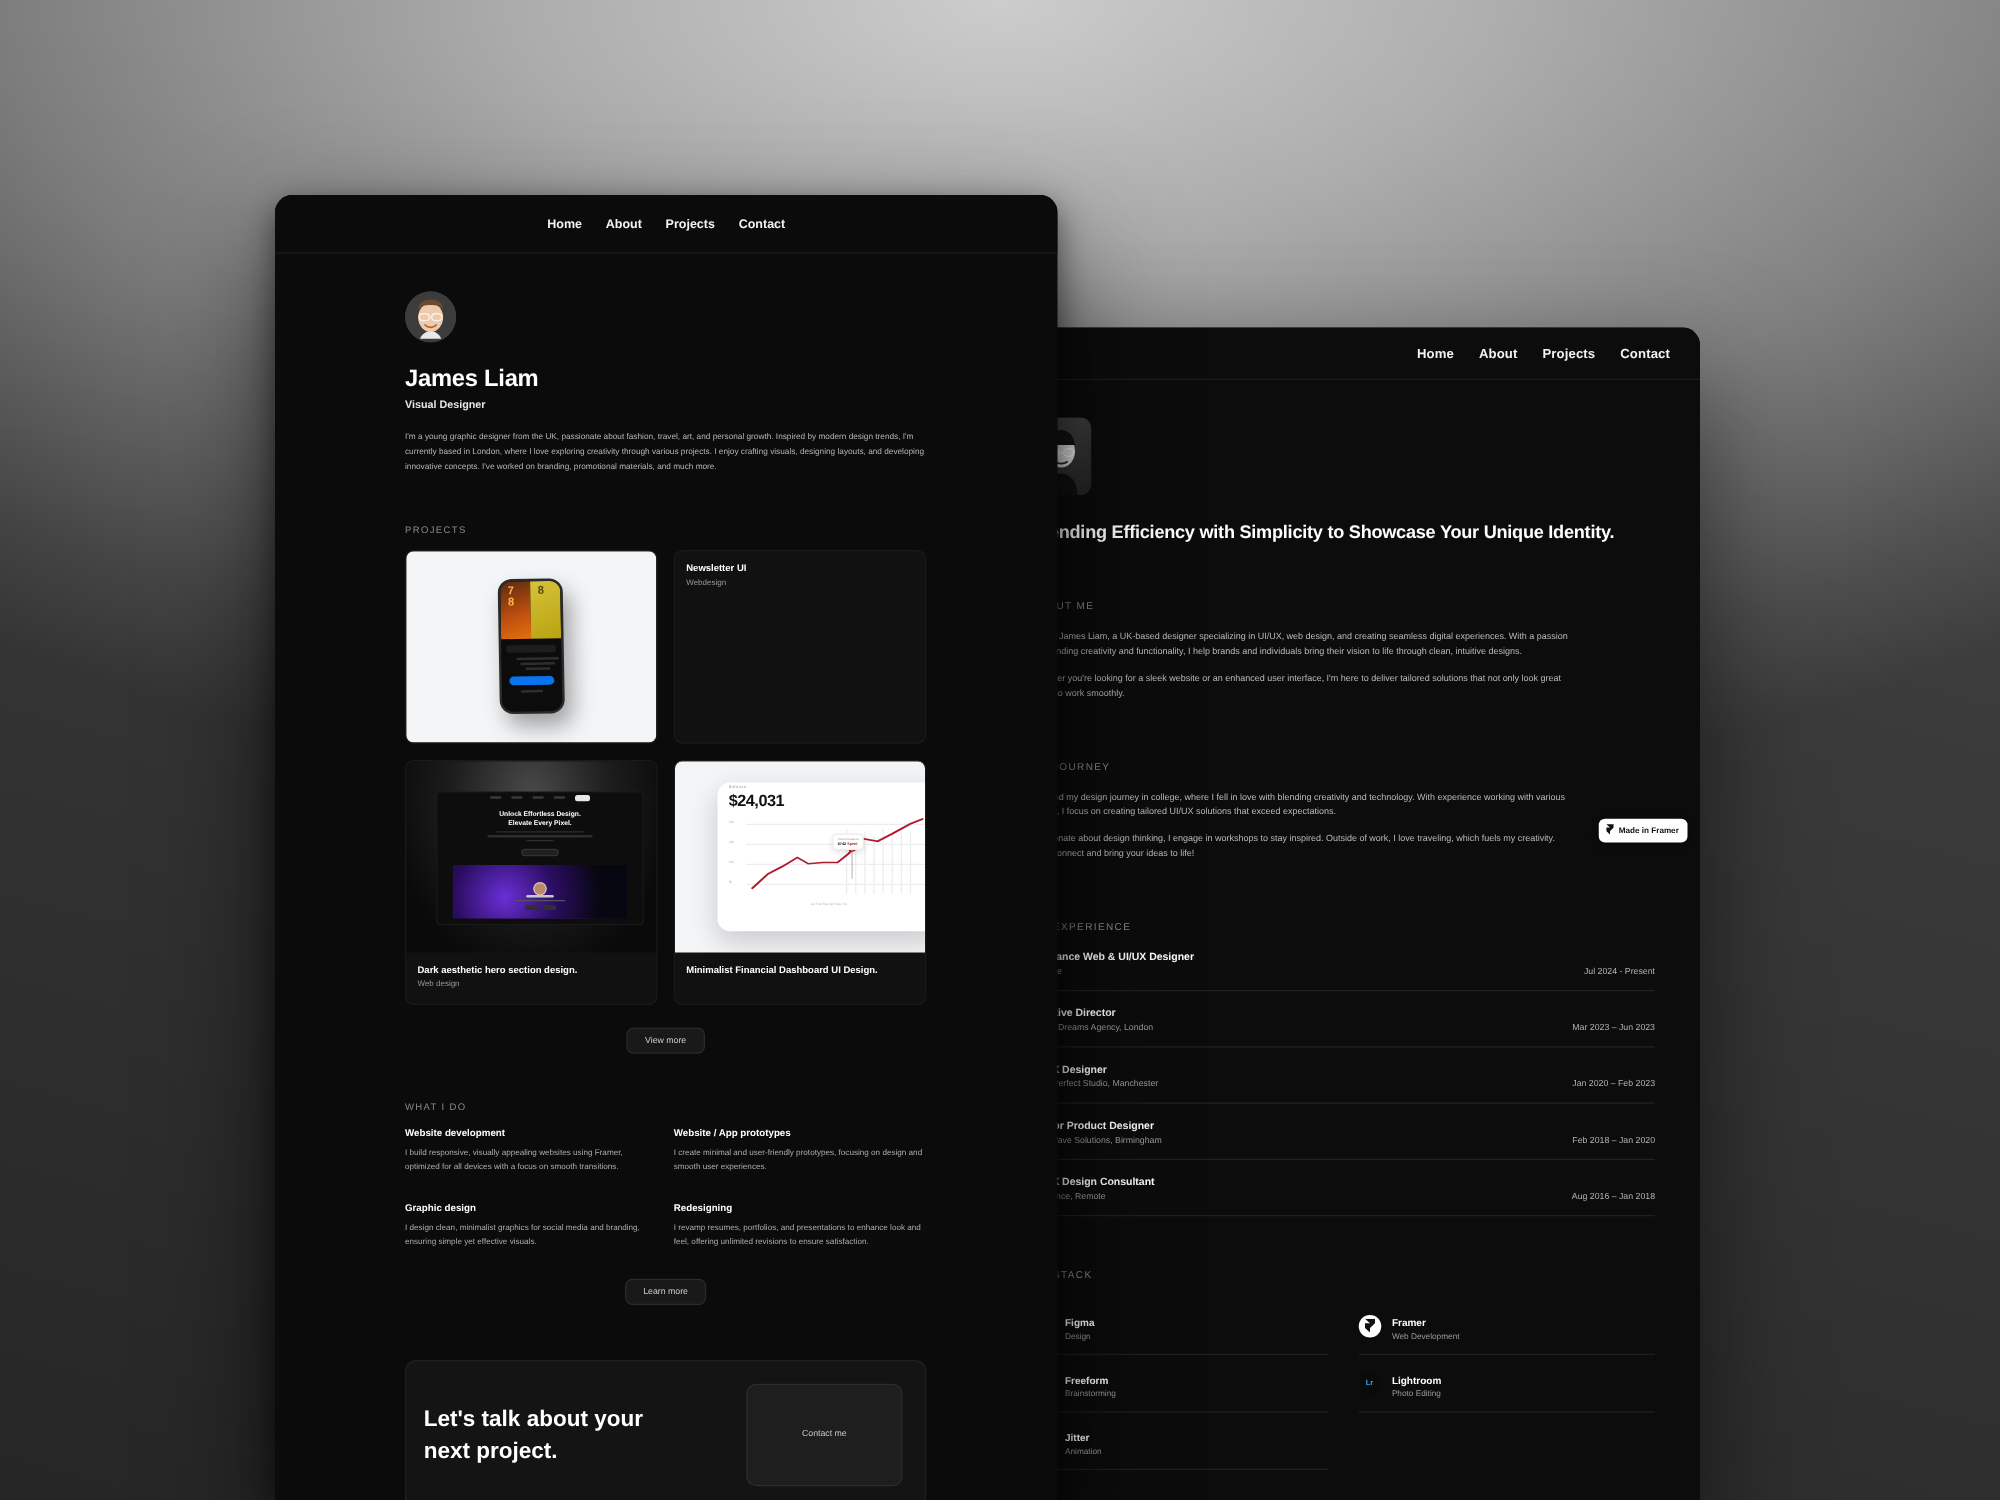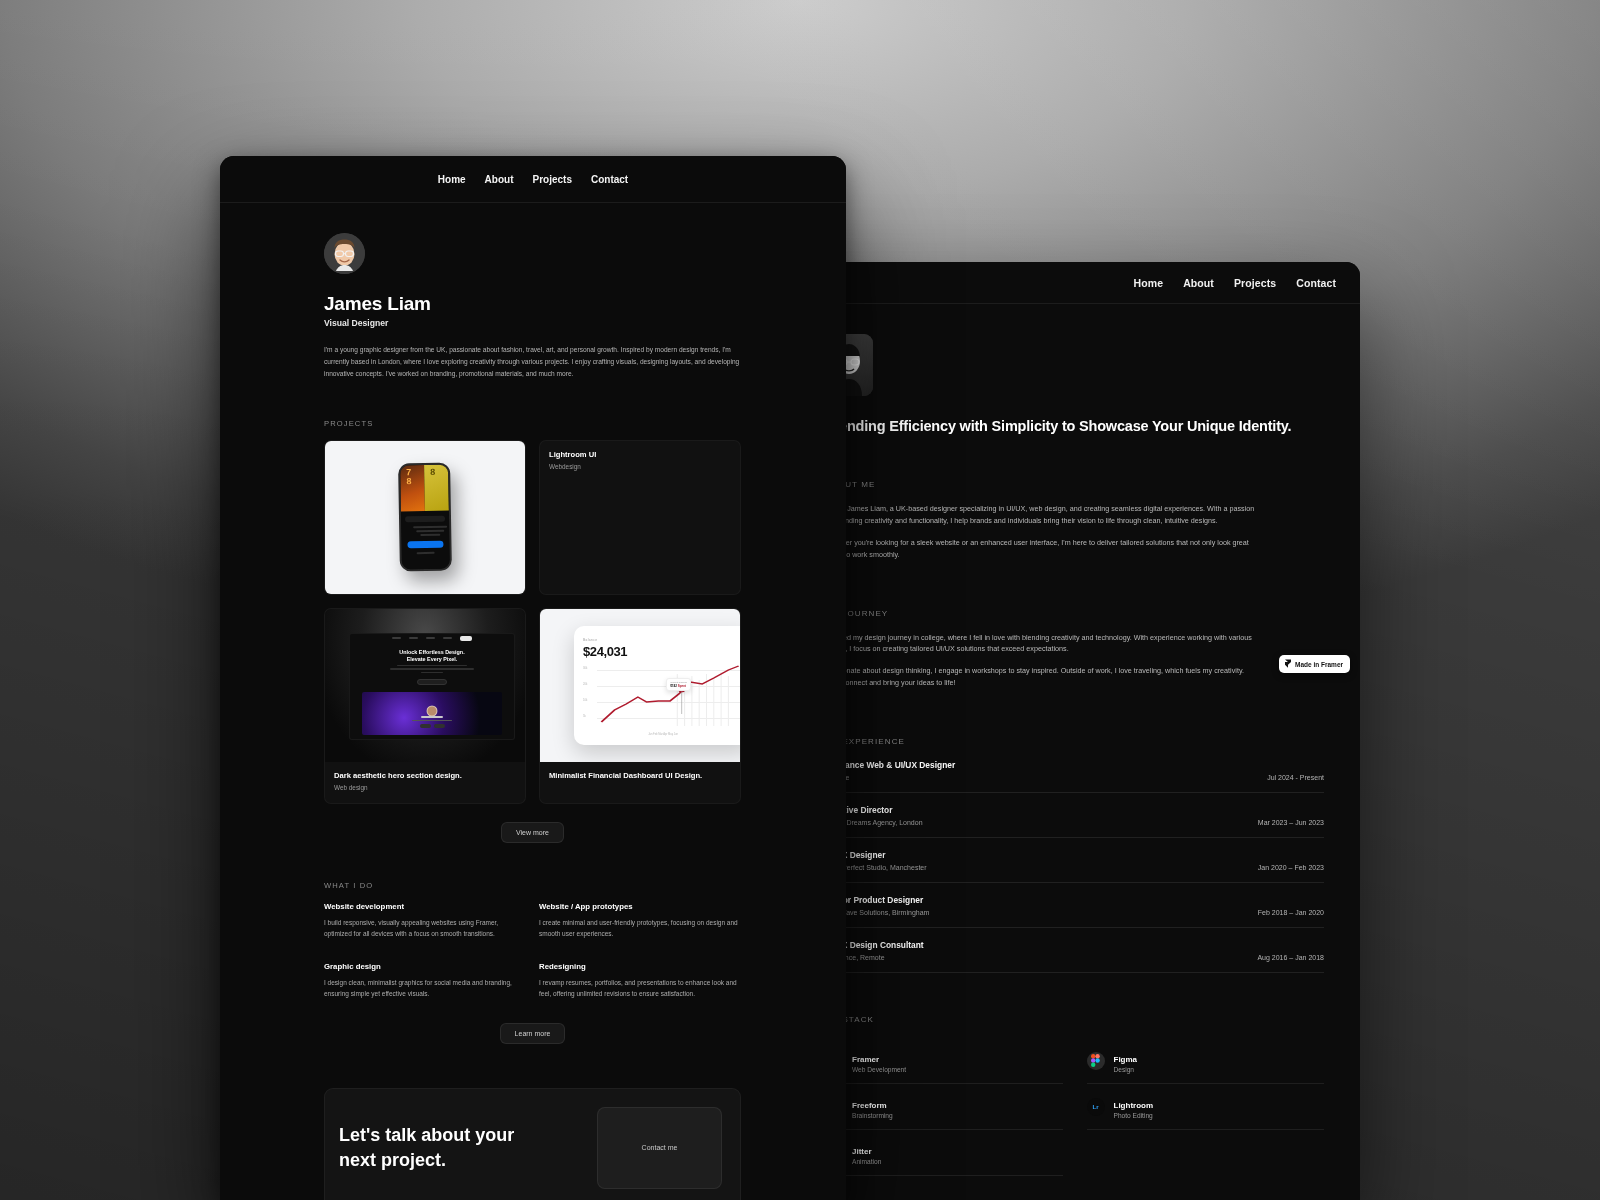--- a/index.html
+++ b/index.html
@@ -241,21 +241,21 @@
     background: radial-gradient(circle at 30% 60%, #6a2fd6 0%, #2a0d60 40%, #070712 75%),
                 radial-gradient(circle at 72% 40%, #8a4bff 0%, #1b0a4a 45%, #05050c 80%);
     position:relative; overflow:hidden;}
   .hb-avatar{position:absolute;left:50%;top:44%;transform:translate(-50%,-50%);width:11px;height:11px;border-radius:50%;background:#b98b6a;border:1px solid rgba(255,255,255,0.5);}
   .hb-dots{display:flex;gap:3px;justify-content:center;margin-top:4px;}
   .hb-dot{width:3px;height:3px;border-radius:50%;background:#3b3b3b;}
 
   .fin-card{
     position:absolute; left:34px; top:17px; right:-12px; bottom:17px;
     background:#fff; border-radius:10px; box-shadow:0 8px 22px rgba(0,0,0,0.18);
-    padding:12px 9px; overflow:hidden;
+    padding:1px 9px; overflow:hidden;
   }
   .fin-lab{font-size:3.2px;color:#9b9b9b;letter-spacing:0.4px;}
   .fin-amt{font-size:13px;font-weight:700;color:#111;letter-spacing:-0.4px;margin-top:2px;}
   .fin-chart{position:relative;height:66px;margin-top:5px;}
   .fin-gl{position:absolute;left:14px;right:0;height:1px;background:#ededed;}
   .fin-yl{position:absolute;left:0;font-size:2.6px;color:#b5b5b5;}
   .fin-tip{position:absolute;left:52%;top:22%;background:#fff;border:1px solid #eee;border-radius:3px;padding:2px 3px;box-shadow:0 2px 5px rgba(0,0,0,0.12);}
   .fin-tip .l1{font-size:2.4px;color:#999;}
   .fin-tip .l2{font-size:3px;color:#111;font-weight:700;}
   .fin-foot{font-size:2.6px;color:#b9b9b9;text-align:center;margin-top:3px;}
@@ -345,44 +345,44 @@
         </div>
         <div class="exp-date">Aug 2016 – Jan 2018</div>
       </div>
     </div>
 
     <div style="height:30px"></div>
     <div class="sec-label">MY STACK</div>
 
     <div class="stack-grid">
       <div class="stack-item">
-        <span class="stack-ico" style="background:#ffffff">
-          <svg width="8" height="11" viewBox="0 0 8 11">
-              <path d="M0 0h8v3.6H4L0 0zM0 3.6h8L4 7.3H0V3.6zM0 7.3h4V11L0 7.3z" fill="#111"></path>
-            </svg>
-        </span>
-        <span>
-          <span class="stack-name">Framer</span>
-          <span style="display:block" class="stack-sub">Web Development</span>
-        </span>
-      </div>
-
-      <div class="stack-item">
         <span class="stack-ico" style="background:#2b2b2b">
           <svg width="9" height="13" viewBox="0 0 9 13">
               <circle cx="2.2" cy="2.2" r="2.2" fill="#f24e1e"></circle>
               <circle cx="6.6" cy="2.2" r="2.2" fill="#ff7262"></circle>
               <circle cx="2.2" cy="6.5" r="2.2" fill="#a259ff"></circle>
               <circle cx="6.6" cy="6.5" r="2.2" fill="#1abcfe"></circle>
               <circle cx="2.2" cy="10.8" r="2.2" fill="#0acf83"></circle>
             </svg>
         </span>
         <span>
           <span class="stack-name">Figma</span>
           <span style="display:block" class="stack-sub">Design</span>
+        </span>
+      </div>
+
+      <div class="stack-item">
+        <span class="stack-ico" style="background:#ffffff">
+          <svg width="8" height="11" viewBox="0 0 8 11">
+              <path d="M0 0h8v3.6H4L0 0zM0 3.6h8L4 7.3H0V3.6zM0 7.3h4V11L0 7.3z" fill="#111"></path>
+            </svg>
+        </span>
+        <span>
+          <span class="stack-name">Framer</span>
+          <span style="display:block" class="stack-sub">Web Development</span>
         </span>
       </div>
 
 
       <div class="stack-item">
         <span class="stack-ico" style="background:#f4f4f4">
           <svg width="12" height="12" viewBox="0 0 12 12">
               <rect width="12" height="12" rx="3" fill="#fff"></rect>
               <path d="M1 8c1.5-2 3-3 5-1.5S10 4 11 3v6H1z" fill="#4aa8e0"></path>
               <circle cx="8.5" cy="3.2" r="1.5" fill="#e86a5a"></circle>
@@ -472,21 +472,21 @@
               <div class="ph-line" style="width:20px;margin-left:15px"></div>
               <div class="ph-btn"></div>
               <div class="ph-line" style="width:18px;margin:4px auto 0"></div>
             </div>
           </div>
         </div>
       </div>
 
       <div class="proj-card">
         <div class="proj-meta">
-          <div class="proj-title">Lightroom UI</div>
+          <div class="proj-title">Newsletter UI</div>
           <div class="proj-cat">Webdesign</div>
         </div>
       </div>
 
       <div class="proj-card">
         <div class="proj-thumb hero-thumb">
           <div class="hero-browser">
             <div class="hb-nav">
               <span class="hb-navitem"></span>
                 <span class="hb-navitem"></span>

